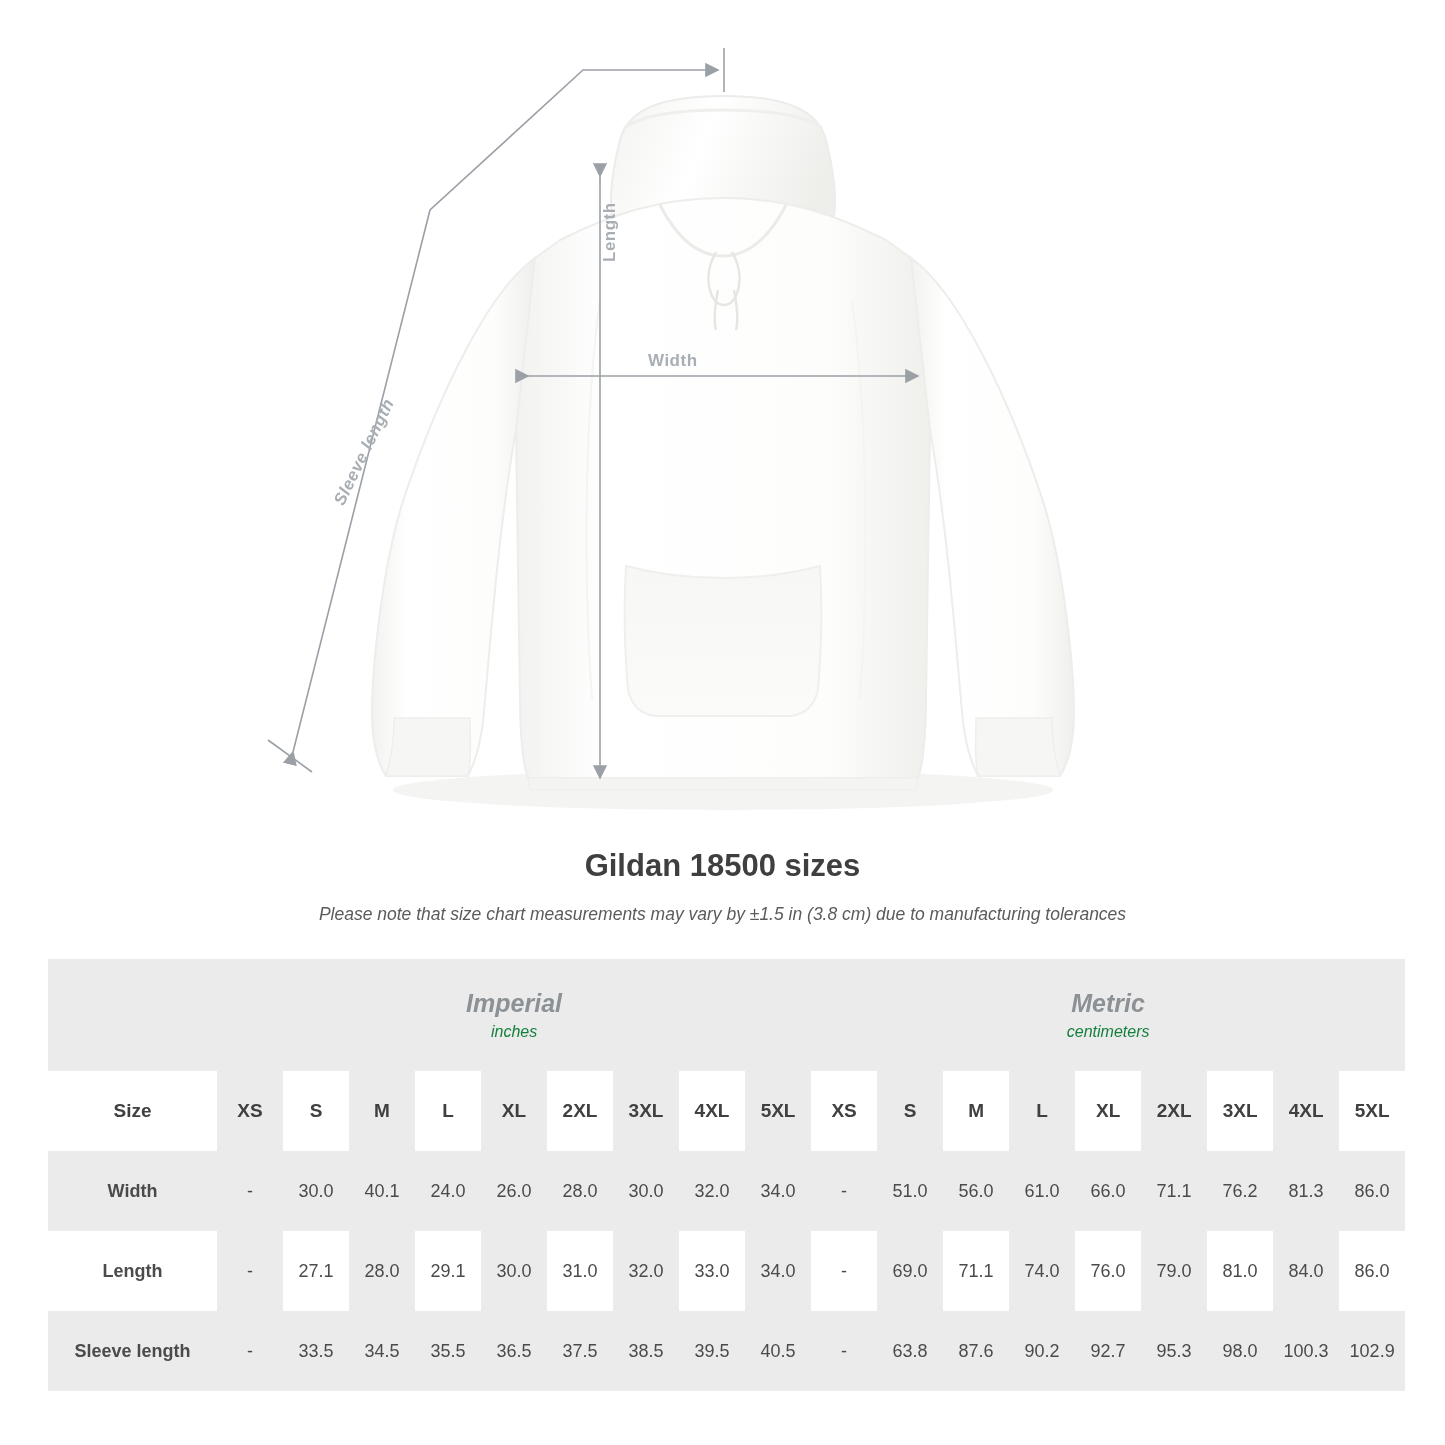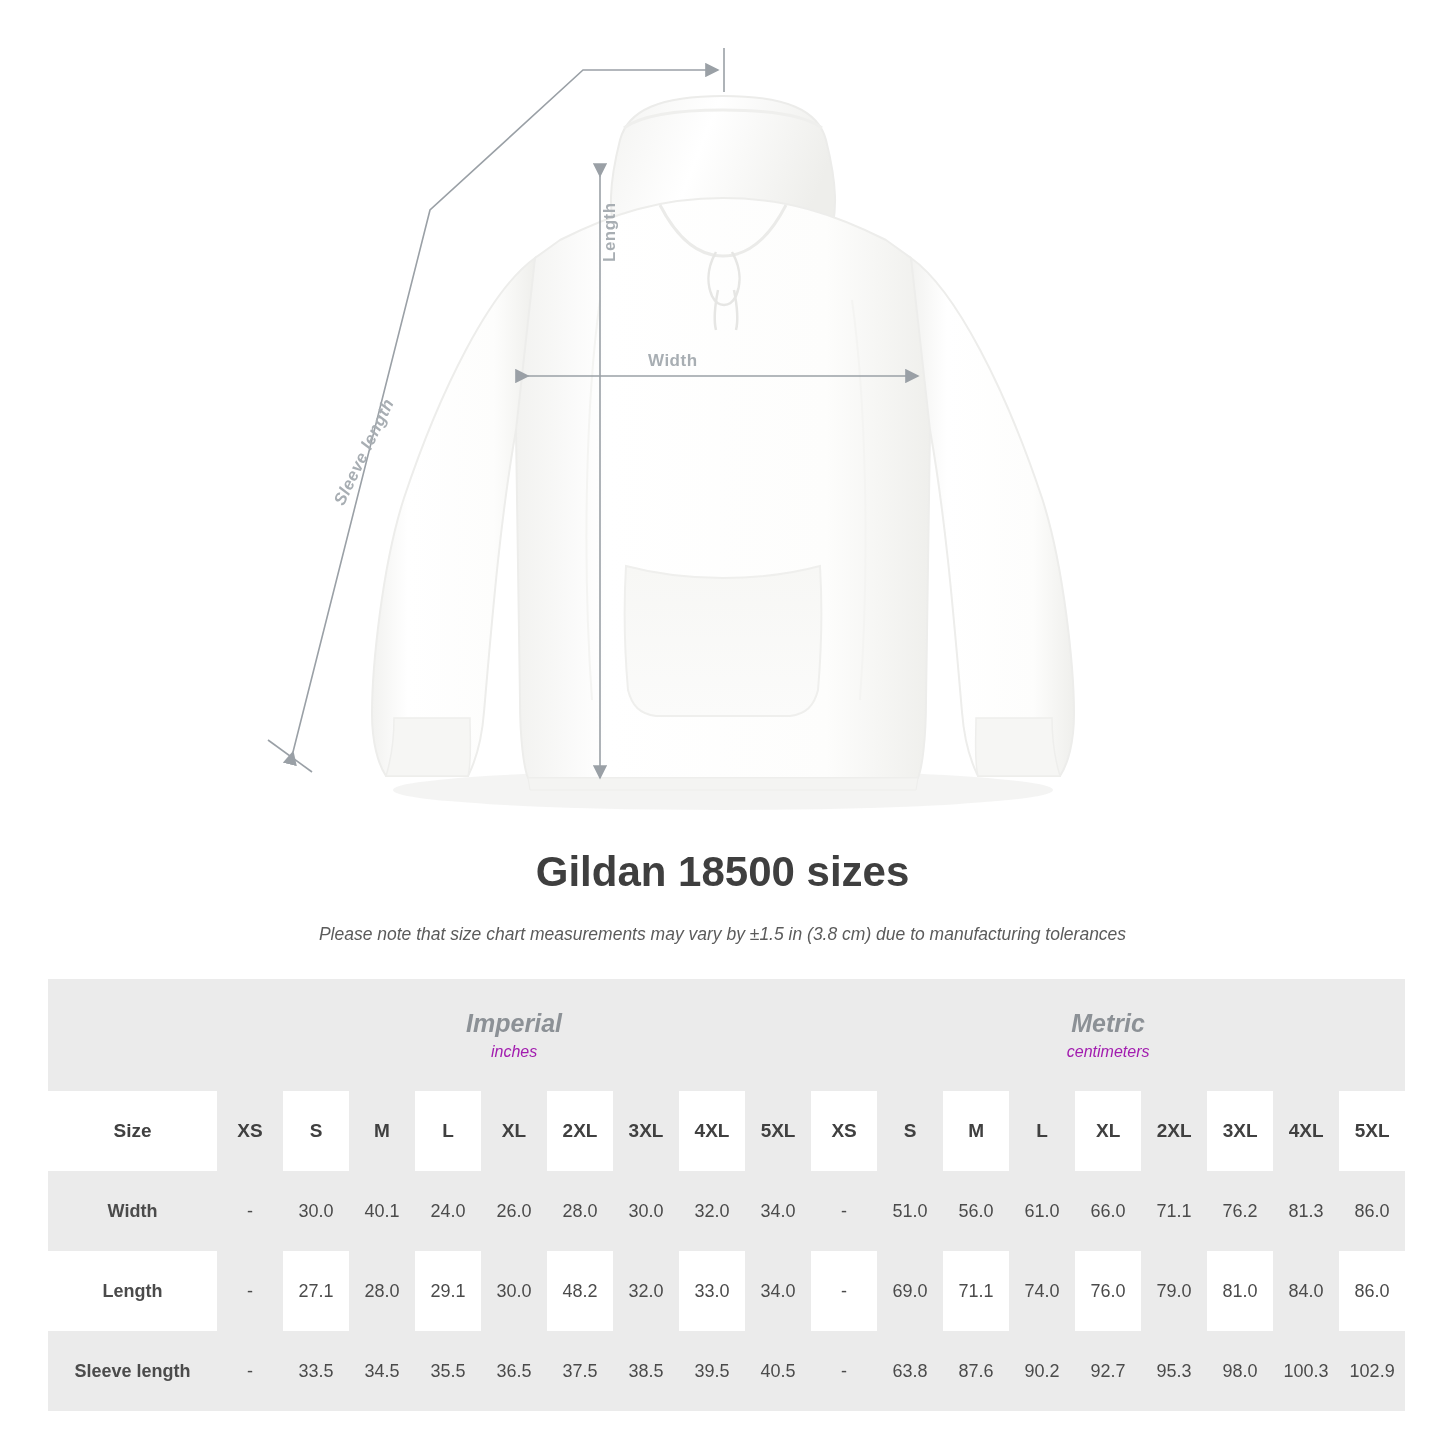--- a/index.html
+++ b/index.html
@@ -53,31 +53,31 @@
     left: 330px;
     top: 500px;
     transform: rotate(-64deg);
     transform-origin: left top;
     font-style: italic;
   }
 
   
   .title {
     text-align: center;
-    font-size: 42px;
+    font-size: 31px;
     font-weight: bold;
     color: #3f3f3f;
     margin-top: 18px;
   }
   .subtitle {
     text-align: center;
     font-size: 17.5px;
     font-style: italic;
     color: #5b5b5b;
-    margin-top: 28px;
+    margin-top: 20px;
   }
 
   
   .table-wrap {
     margin: 34px 36px 0 48px;
   }
   table.size-chart {
     border-collapse: collapse;
     width: 1349px;
     table-layout: fixed;
@@ -98,21 +98,21 @@
   .unit-main {
     font-size: 25px;
     font-style: italic;
     font-weight: bold;
     color: #8c9196;
     line-height: 1.15;
   }
   .unit-sub {
     font-size: 16px;
     font-style: italic;
-    color: #a21caf;
+    color: #15803d;
     margin-top: 6px;
   }
   tr.header-row td {
     height: 78px;
     font-weight: bold;
     font-size: 19px;
     color: #404040;
   }
   tr.data-row td {
     height: 78px;
@@ -288,21 +288,21 @@
           <td>86.0</td>
         </tr>
 
         <tr class="data-row">
           <td class="rowlabel">Length</td>
           <td class="stripe">-</td>
           <td>27.1</td>
           <td class="stripe">28.0</td>
           <td>29.1</td>
           <td class="stripe">30.0</td>
-          <td>48.2</td>
+          <td>31.0</td>
           <td class="stripe">32.0</td>
           <td>33.0</td>
           <td class="stripe">34.0</td>
           <td>-</td>
           <td class="stripe">69.0</td>
           <td>71.1</td>
           <td class="stripe">74.0</td>
           <td>76.0</td>
           <td class="stripe">79.0</td>
           <td>81.0</td>

